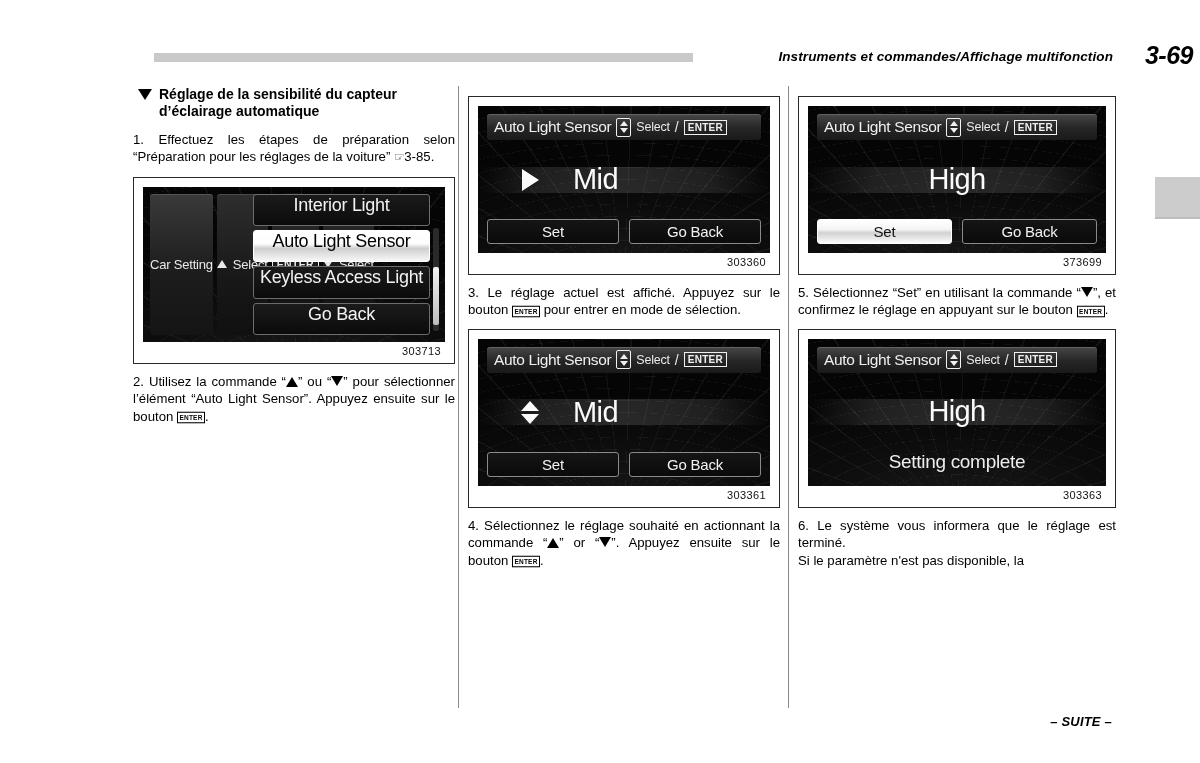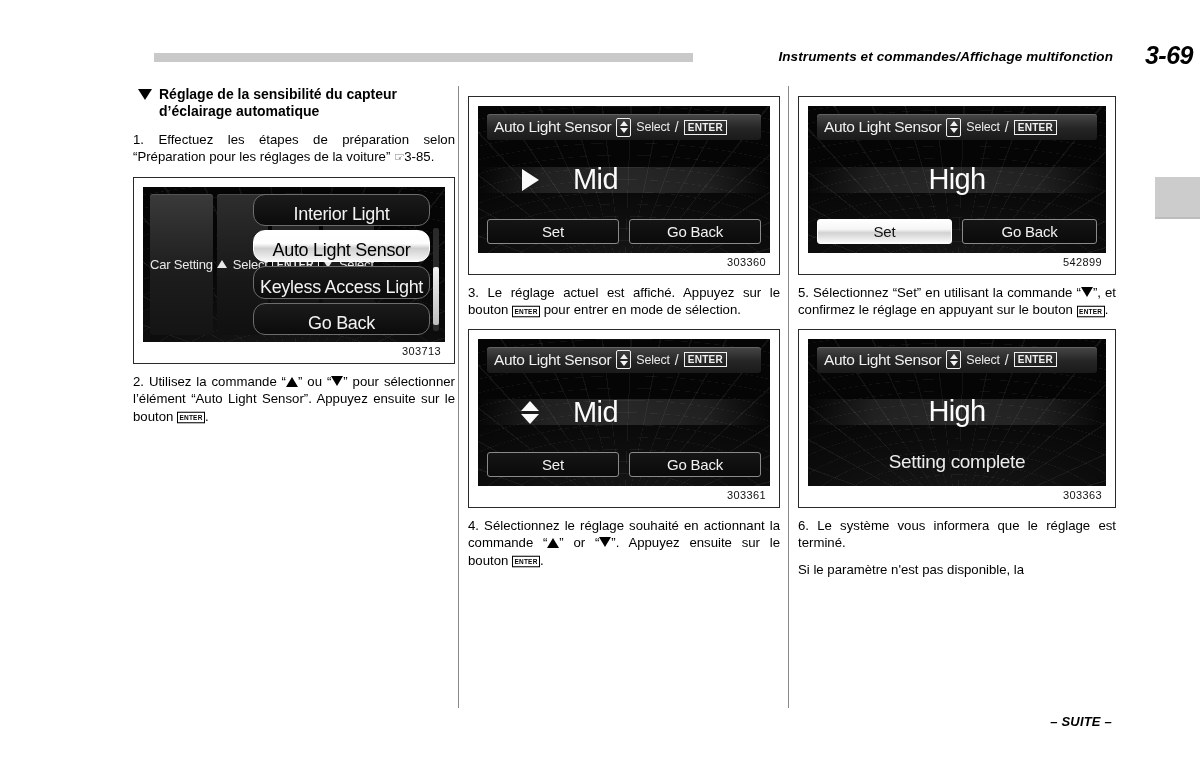--- a/index.html
+++ b/index.html
@@ -66,21 +66,21 @@
     border-left: 7.5px solid transparent;
     border-right: 7.5px solid transparent;
     border-top: 11px solid #000;
   }
   .para {
     font-size: 13.2px;
     line-height: 17.4px;
     text-align: justify;
     text-justify: inter-word;
   }
-  .para + .para { margin-top: 9px; }
+  .para + .para { margin-top: 0; }
 
   .hand { font-size: 12px; letter-spacing: -0.5px; }
 
   
   .itri-up, .itri-dn {
     display: inline-block; width: 0; height: 0; vertical-align: -1px;
     border-left: 6px solid transparent;
     border-right: 6px solid transparent;
   }
   .itri-up { border-bottom: 10px solid #000; vertical-align: -1px; }
@@ -179,22 +179,22 @@
   }
   .menu-right {
     flex: 1;
     display: flex; flex-direction: column; gap: 4px;
     padding-right: 9px;
     position: relative;
   }
   .mitem {
     flex: 1;
     border: 1px solid #6d6d6d;
-    border-radius: 12px;
-    display: flex; align-items: flex-end; justify-content: center;
+    border-radius: 3px;
+    display: flex; align-items: flex-start; justify-content: center;
     color: #f2f2f2;
     font-size: 18px;
     letter-spacing: -0.3px;
     background: linear-gradient(#1b1b1b, #0b0b0b);
   }
   .mitem.sel {
     background: linear-gradient(#ffffff 0%, #fdfdfd 42%, #cfcfcf 58%, #f7f7f7 100%);
     color: #000;
     border-color: #ffffff;
   }
@@ -493,21 +493,21 @@
         </div>
         <div class="btn-row">
           <div class="lbtn sel">
             <span>Set</span>
           </div>
           <div class="lbtn">
             <span>Go Back</span>
           </div>
         </div>
       </div>
-      <div class="fig-id">542899</div>
+      <div class="fig-id">373699</div>
     </div>
 
     <div class="para"><span>5.  Sélectionnez “Set” en utilisant la commande “</span><span class="itri-dn"></span><span>”, et confirmez le réglage en appuyant sur le bouton </span><span class="enter-chip">ENTER</span><span>.</span></div>
 
     <div class="fig">
       <div class="lcd lcd-value">
         <div class="title-bar">
           <span class="tb-name">Auto Light Sensor</span>
           <span class="ud-chip">
               <i class="u"></i>

